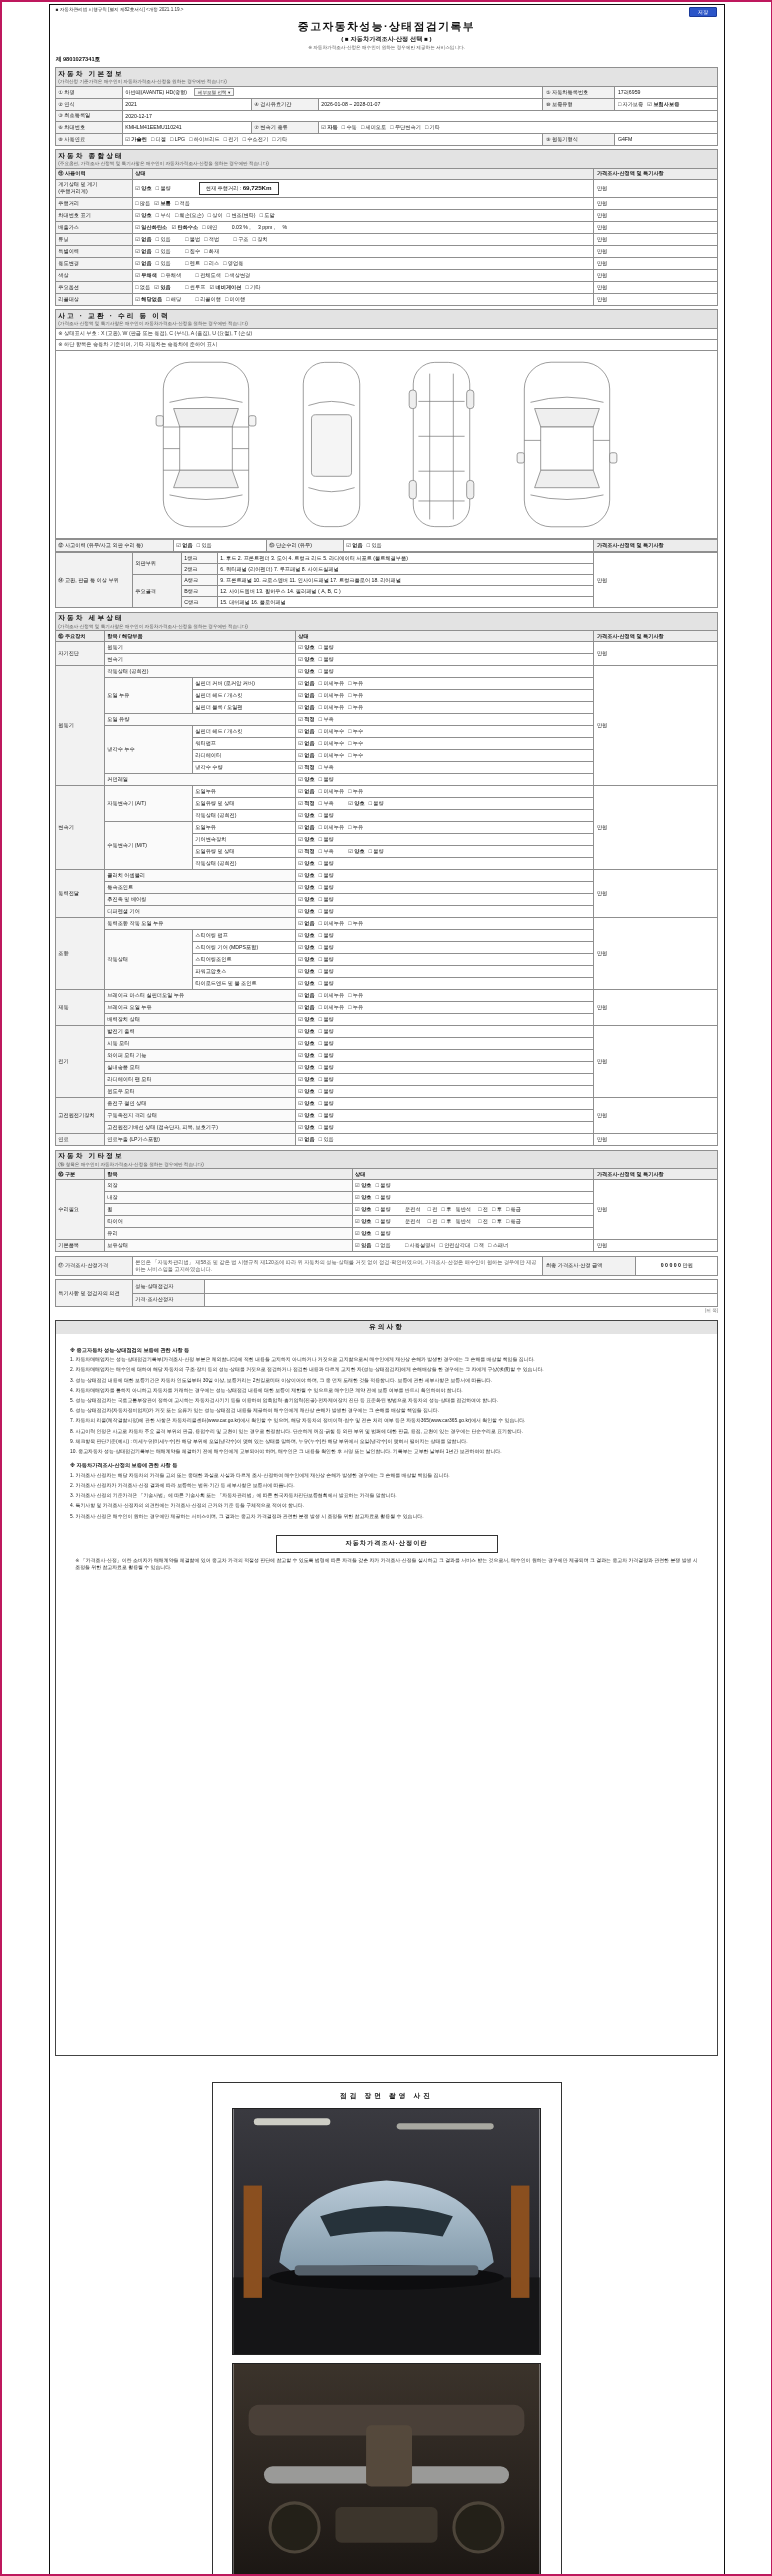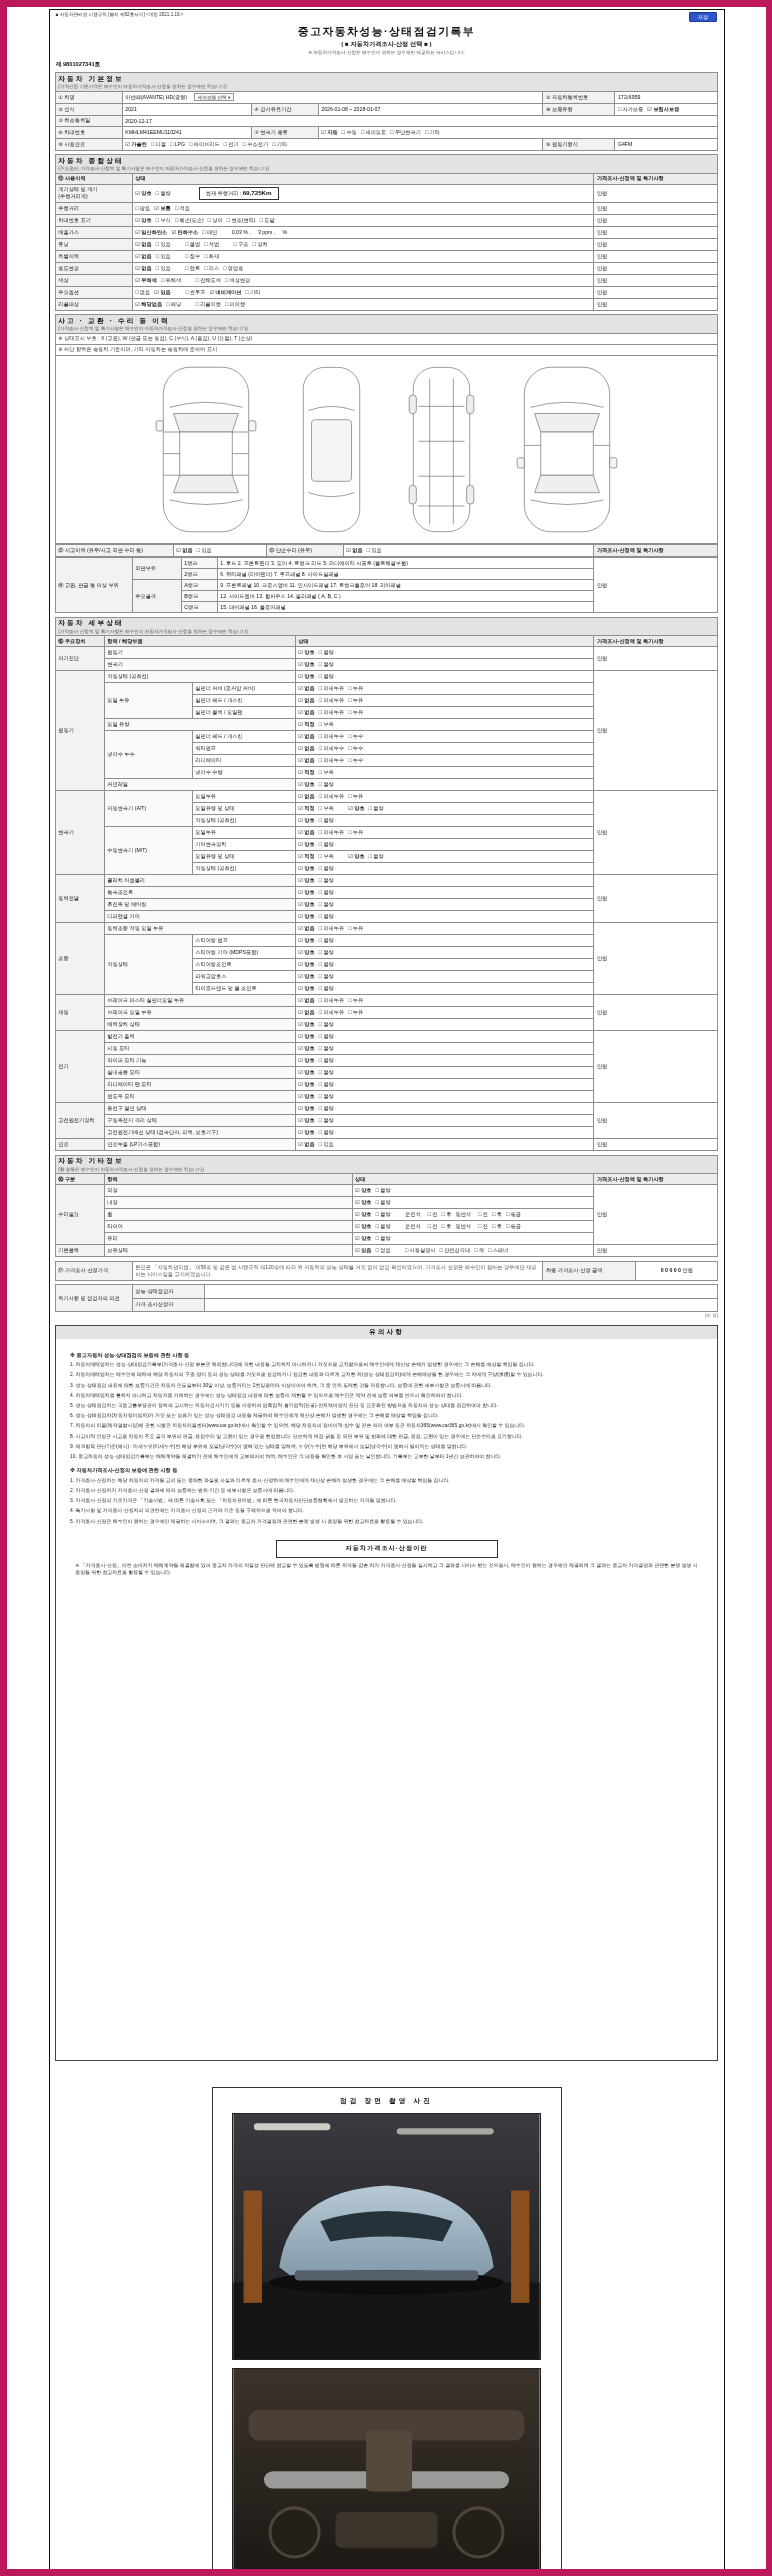--- a/index.html
+++ b/index.html
@@ -1,17 +1,17 @@
 <!DOCTYPE html>
 <html style="font-size:8.2px"><head>
 <meta charset="utf-8">
 <style>
 *{box-sizing:border-box}
 body{margin:0;background:#fff;font-family:"Liberation Sans","DejaVu Sans",sans-serif;color:#111}
-.page{width:773px;height:2576px;border:7px solid #be185d;background:#fff;overflow:hidden;position:relative}
+.page{width:773px;height:2576px;border:2px solid #be185d;background:#fff;overflow:hidden;position:relative}
 .doc{width:676px;margin:1.5px auto 0;border:1px solid #111;background:#fff;min-height:2570px;padding:2.1px 5.2px 10.3px;position:relative}
 .topbar{display:flex;justify-content:space-between;align-items:flex-start;font-size:4.6px;color:#333;padding:0.5px 1px}
 .save-btn{background:#2b55c8;color:#fff;font-size:5.2px;line-height:1;padding:1.5px 8.2px;border:0.5px solid #1a3a9a;border-radius:1px;cursor:pointer}
 .title-wrap{text-align:center;margin-top:2.1px}
 .title-main{font-size:10.8px;font-weight:bold;letter-spacing:1.5px;margin:0}
 .title-sub{font-size:6.2px;font-weight:bold;margin:1.5px 0 0}
 .title-note{font-size:4.6px;color:#555;margin:1px 0 0}
 .doc-no{font-size:5.7px;font-weight:bold;margin:5.2px 1px 0}
 table.form{width:100%;border-collapse:collapse;margin-top:3.6px;border:0.8px solid #444}
 .form td,.form th{border:0.5px solid #8f8f8f;padding:1.5px 2.6px;font-size:5.2px;vertical-align:middle;text-align:left}

